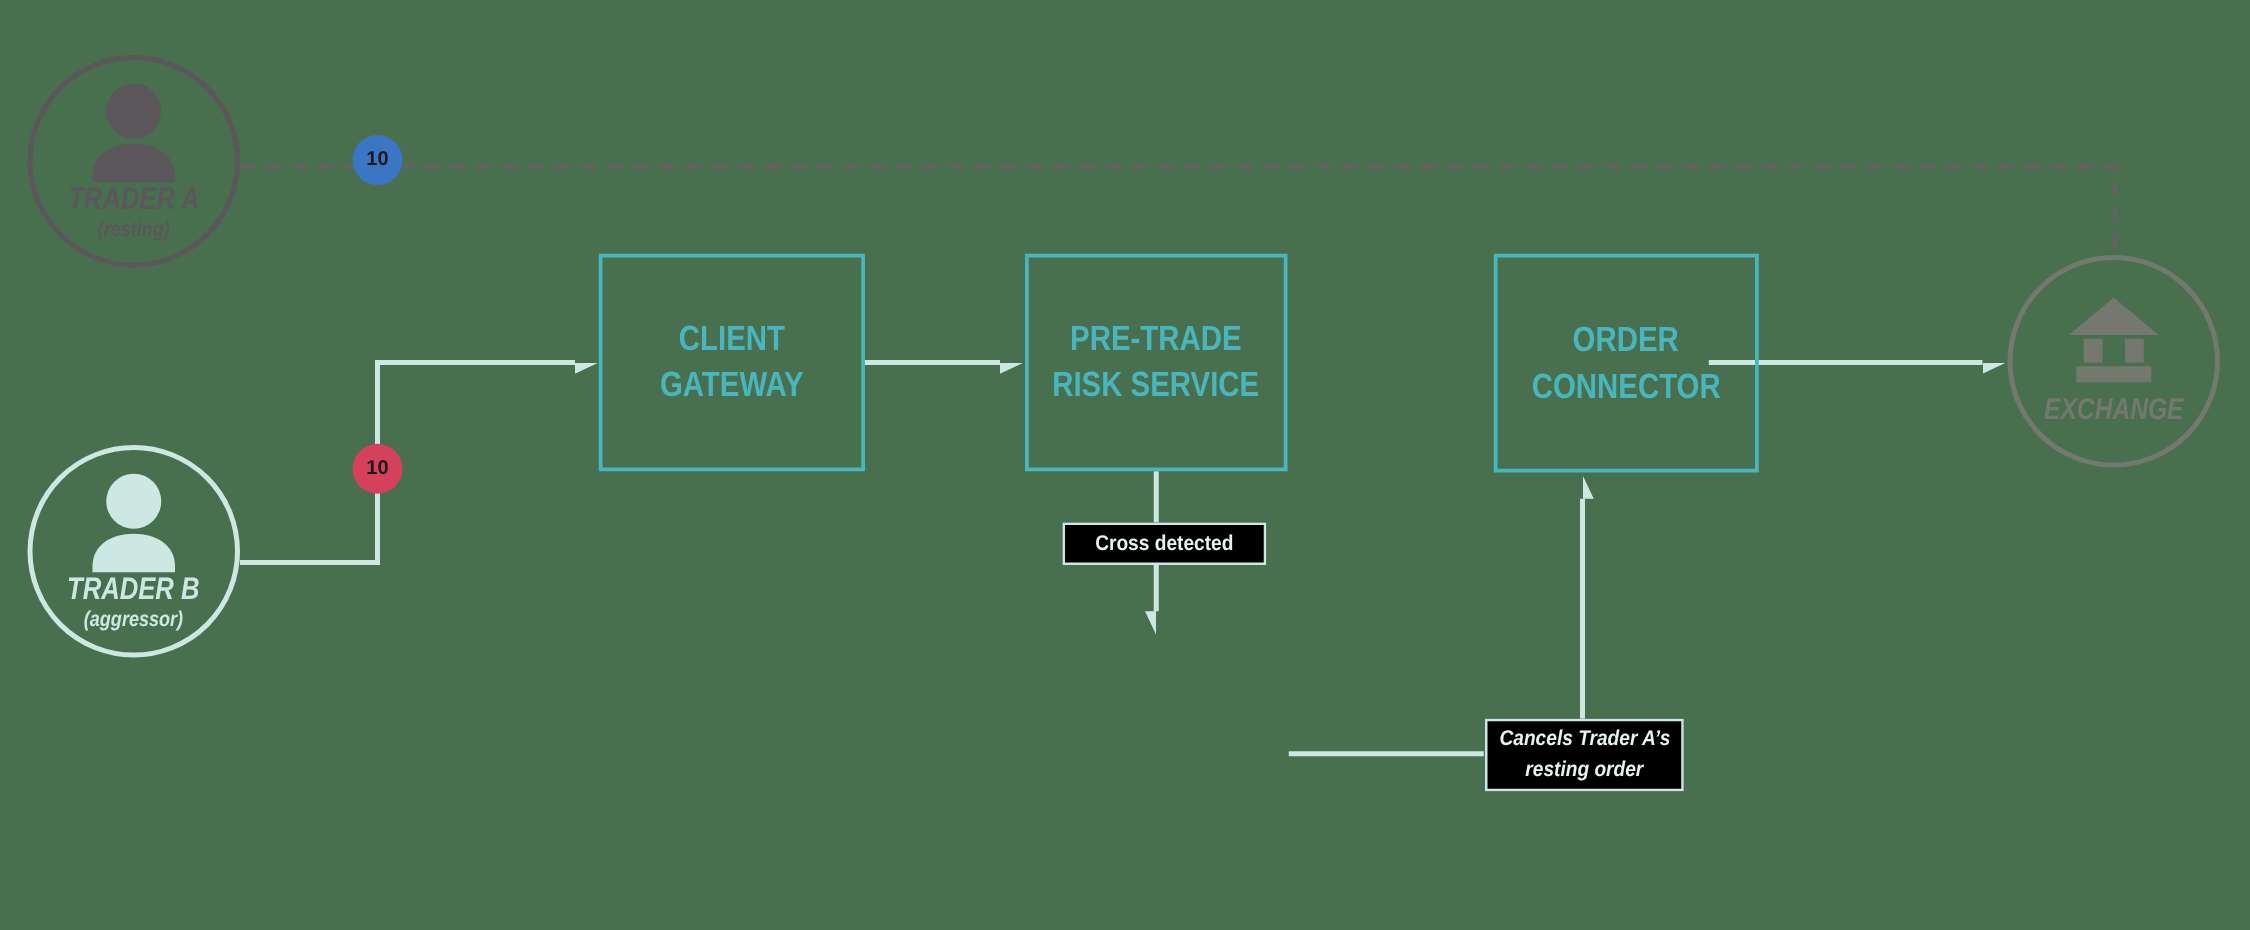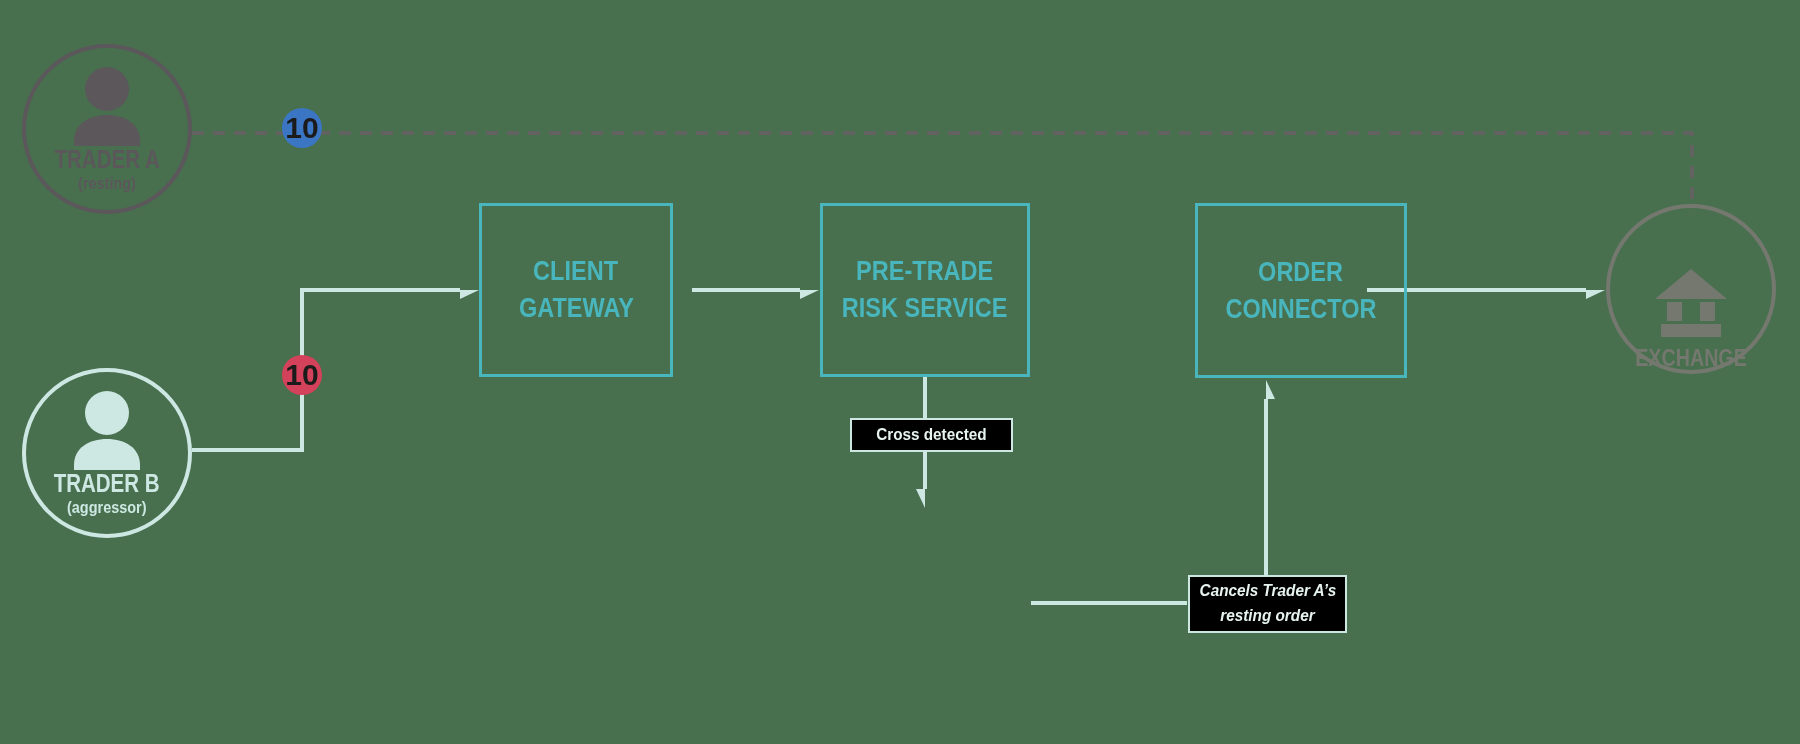--- a/index.html
+++ b/index.html
@@ -49,20 +49,21 @@
   
   .node-circle {
     position: absolute;
     width: 170px; height: 170px;
     border-radius: 50%;
     display: flex;
     flex-direction: column;
     align-items: center;
     justify-content: center;
     text-align: center;
+    font-style: italic;
   }
   .node-circle .person-icon svg { display: block; }
   .node-label {
     font-weight: bold;
     font-size: 25px;
     letter-spacing: 0px;
     transform: scaleX(0.82);
     transform-origin: center;
     white-space: nowrap;
     line-height: 1.05;
@@ -70,22 +71,22 @@
   .node-sublabel {
     font-weight: bold;
     font-size: 17px;
     transform: scaleX(0.85);
     transform-origin: center;
     white-space: nowrap;
     line-height: 1.2;
     margin-top: 2px;
   }
   .trader-a { left: 22px; top: 44px; border: 4px solid var(--trader-a-gray); color: var(--trader-a-gray); }
-  .trader-b { left: 22px; top: 368px; border: 4px solid var(--mint); color: var(--mint); }
-  .exchange-node { left: 1606px; top: 204px; border: 4px solid var(--exchange-gray); color: var(--exchange-gray); justify-content: flex-end; }
+  .trader-b { left: 22px; top: 356px; border: 4px solid var(--mint); color: var(--mint); }
+  .exchange-node { left: 1606px; top: 204px; border: 4px solid var(--exchange-gray); color: var(--exchange-gray); }
   .exchange-node .node-label { font-size: 24px; margin-top: 4px; }
 
   
   .process-box {
     position: absolute;
     border: 3px solid var(--teal);
     color: var(--teal);
     display: flex;
     flex-direction: column;
     align-items: center;
@@ -93,36 +94,36 @@
     text-align: center;
   }
   .process-box .box-line {
     font-weight: bold;
     font-size: 28px;
     line-height: 1.32;
     transform: scaleX(0.84);
     transform-origin: center;
     white-space: nowrap;
   }
-  .box-client-gateway   { left: 479px; top: 203px; width: 194px; height: 174px; }
+  .box-client-gateway   { left: 479px; top: 203px; width: 213px; height: 174px; }
   .box-pre-trade        { left: 820px; top: 203px; width: 210px; height: 174px; }
   .box-order-connector  { left: 1155px; top: 203px; width: 212px; height: 175px; margin-left: 40px; }
   .box-position-transfer{ left: 820px; top: 511px; width: 211px; height: 173px; }
 
   
   .qty-badge {
     position: absolute;
     width: 40px; height: 40px;
     border-radius: 50%;
     display: flex;
     align-items: center;
     justify-content: center;
     color: var(--badge-text);
     font-weight: bold;
-    font-size: 30px;
+    font-size: 16px;
   }
   .qty-badge-blue { left: 282px; top: 108px; background: var(--badge-blue); }
   .qty-badge-red  { left: 282px; top: 355px; background: var(--badge-red); }
 
   
   .note-label {
     position: absolute;
     background: var(--label-bg);
     border: 2px solid var(--mint);
     color: var(--mint-text);

